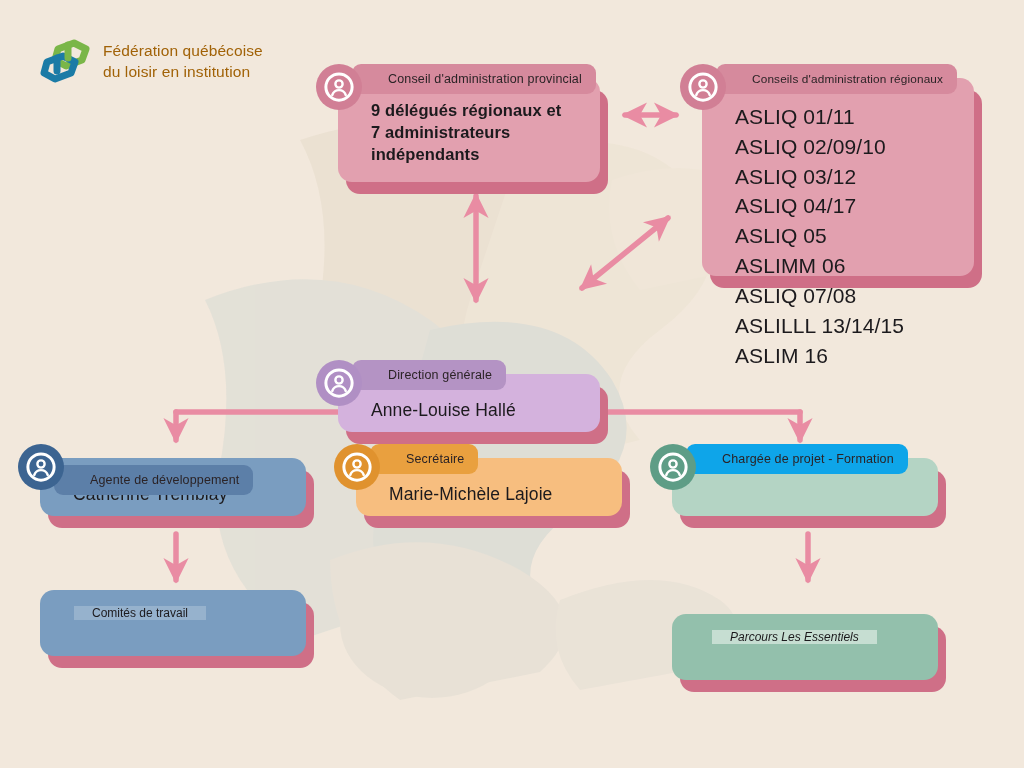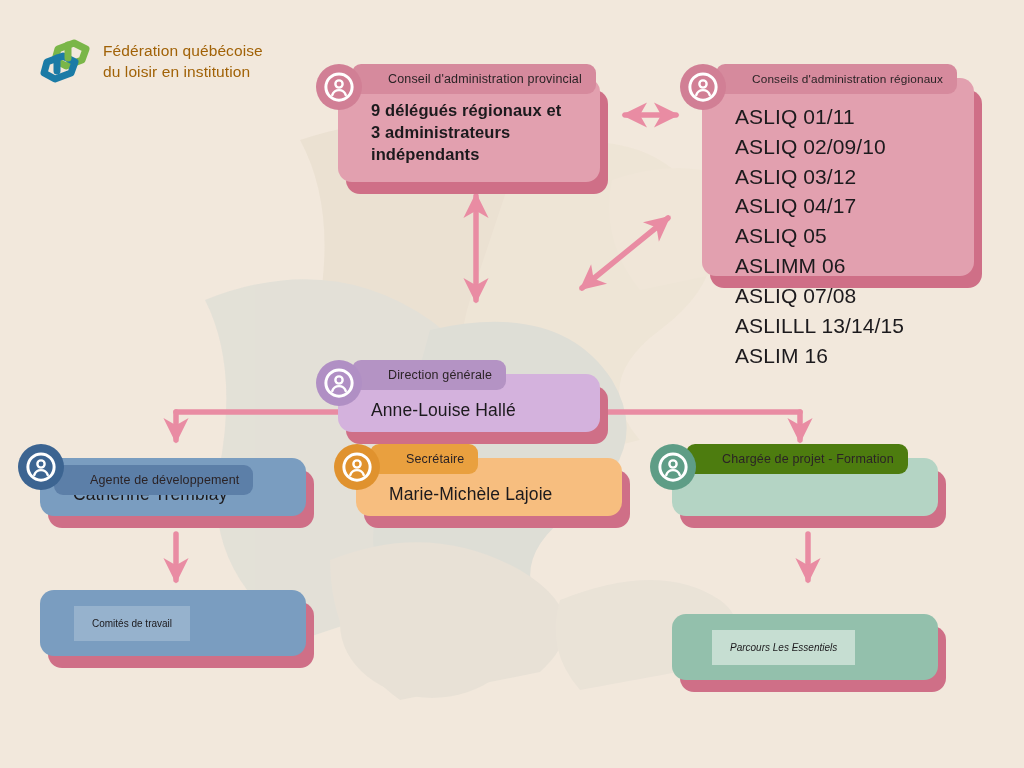--- a/index.html
+++ b/index.html
@@ -115,22 +115,22 @@
     line-height: 1.42;
     white-space: pre-line;
     font-weight: normal;
   }
   
   .pill {
     position: absolute;
     left: 34px;
     top: 16px;
     border-radius: 0;
-    padding: 12px 18px;
-    font-size: 10px;
+    padding: 0 18px;
+    font-size: 12px;
     color: #1c1a1d;
     white-space: nowrap;
   }
 </style>
 </head>
 <body>
 
 <div id="canvas">
 
   <svg id="watermark" viewBox="0 0 1024 768" preserveAspectRatio="none" aria-hidden="true">
@@ -195,21 +195,21 @@
     <div class="body" style="background:#e2a0af;"></div>
     <div class="badge" style="background:#d17f95;">
       <svg viewBox="0 0 24 24" aria-hidden="true">
         <circle cx="12" cy="12" r="10.5" fill="none" stroke="#ffffff" stroke-width="2.4"></circle>
         <circle cx="12" cy="9.6" r="2.9" fill="none" stroke="#ffffff" stroke-width="1.9"></circle>
         <path d="M6.6 18.4a5.7 5.7 0 0 1 10.8 0" fill="none" stroke="#ffffff" stroke-width="1.9" stroke-linecap="round"></path>
       </svg>
     </div>
     <div class="titlebar" style="background:#d68a9d;">Conseil d'administration provincial</div>
     <div class="name multiline">9 délégués régionaux et
-3 administrateurs
+7 administrateurs
 indépendants</div>
   </div>
 
   <div class="node" style="left:702px; top:78px; width:272px; height:198px;">
     <div class="shadow"></div>
     <div class="body" style="background:#e2a0af;"></div>
     <div class="badge" style="background:#d17f95;">
       <svg viewBox="0 0 24 24" aria-hidden="true">
         <circle cx="12" cy="12" r="10.5" fill="none" stroke="#ffffff" stroke-width="2.4"></circle>
         <circle cx="12" cy="9.6" r="2.9" fill="none" stroke="#ffffff" stroke-width="1.9"></circle>
@@ -273,21 +273,21 @@
   <div class="node" style="left:672px; top:458px; width:266px; height:58px;">
     <div class="shadow"></div>
     <div class="body" style="background:#b4d4c4;"></div>
     <div class="badge" style="background:#5e9d86;">
       <svg viewBox="0 0 24 24" aria-hidden="true">
         <circle cx="12" cy="12" r="10.5" fill="none" stroke="#ffffff" stroke-width="2.4"></circle>
         <circle cx="12" cy="9.6" r="2.9" fill="none" stroke="#ffffff" stroke-width="1.9"></circle>
         <path d="M6.6 18.4a5.7 5.7 0 0 1 10.8 0" fill="none" stroke="#ffffff" stroke-width="1.9" stroke-linecap="round"></path>
       </svg>
     </div>
-    <div class="titlebar" style="background:#4d7c0f;">Chargée de projet - Formation</div>
+    <div class="titlebar" style="background:#0ea5e9;">Chargée de projet - Formation</div>
   </div>
 
   <div class="node" style="left:40px; top:590px; width:266px; height:66px;">
     <div class="shadow"></div>
     <div class="body" style="background:#7a9dc0;"></div>
     <div class="pill" style="background:#96b2cd;">Comités de travail</div>
   </div>
 
   <div class="node" style="left:672px; top:614px; width:266px; height:66px;font-style:italic;">
     <div class="shadow"></div>

